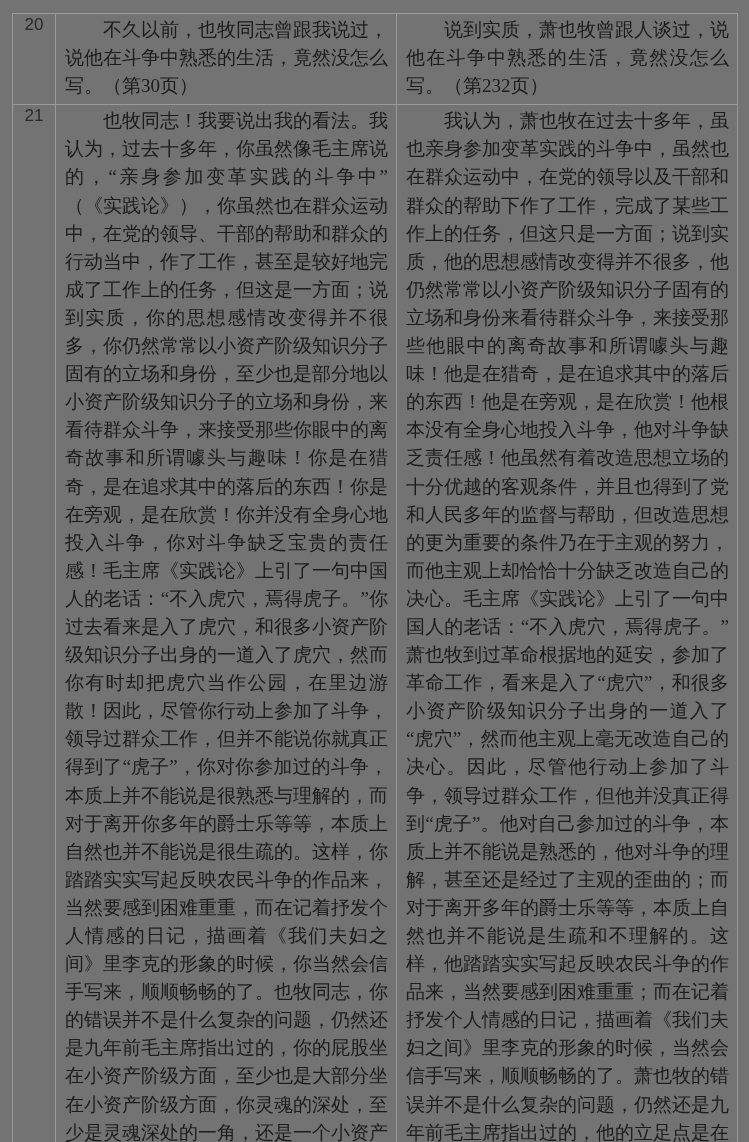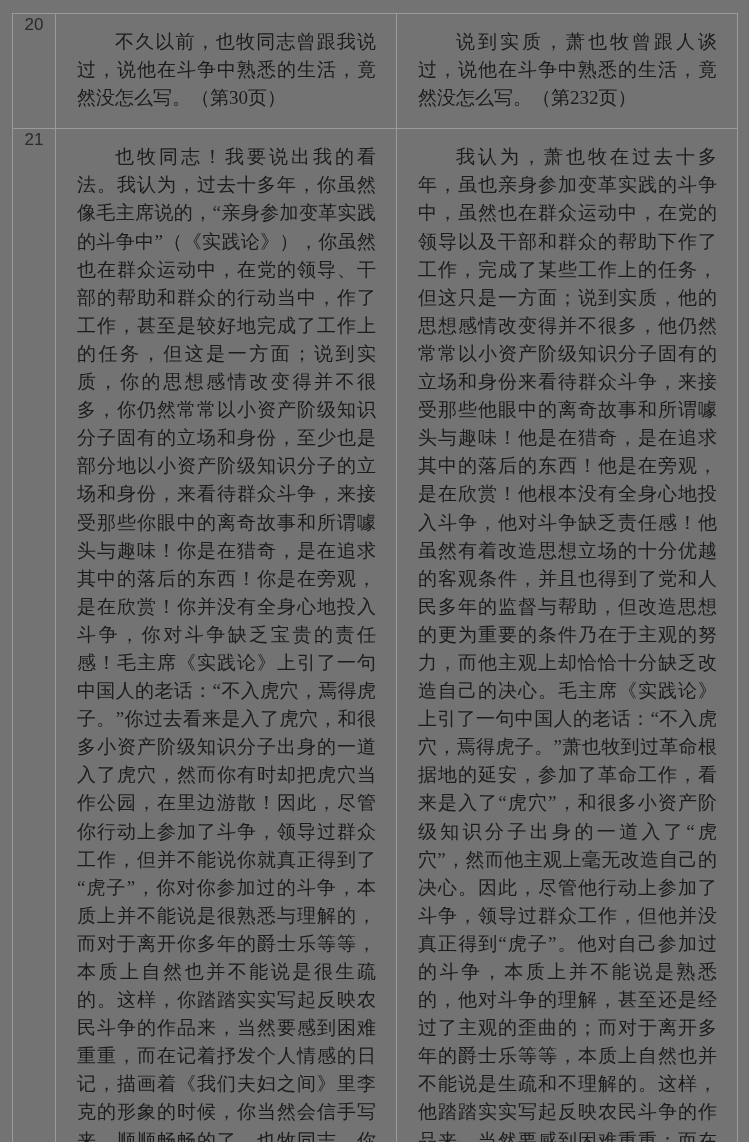--- a/index.html
+++ b/index.html
@@ -39,21 +39,21 @@
   }
   td.text {
     width: 341px;
     padding: 2px 8px 4px 9px;
     font-size: 19px;
     line-height: 28.1px;
     text-align: justify;
     text-justify: inter-ideograph;
   }
   td.text p {
-    margin: 12px;
+    margin: 0;
     text-indent: 2em;
   }
   tr.row-short { height: 70px; }
   tr.row-long  { height: 1041px; }
 </style>
 </head>
 <body>
 
 <div class="doc">
   <table class="compare">

